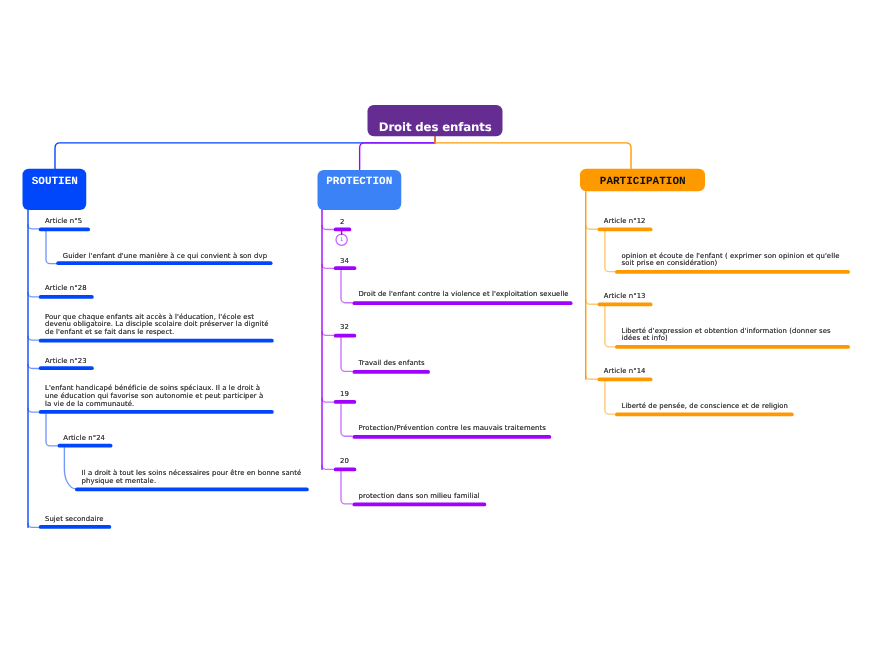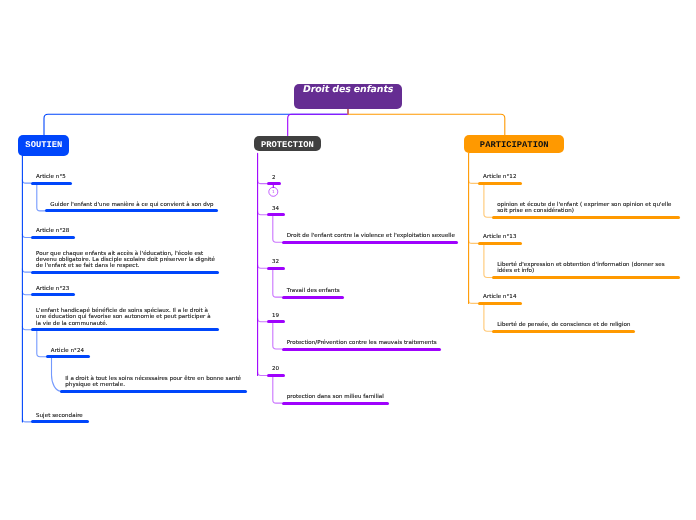--- a/index.html
+++ b/index.html
@@ -54,44 +54,44 @@
       <path d="M348 109.2V114.3H500.8Q504.8 114.3 504.8 118.3V135.4" fill="none" stroke="#ff9900" stroke-width="1.1" stroke-linecap="round"></path>
       <path d="M468.6 153.3V303.4" fill="none" stroke="#ff9900" stroke-width="1.1" stroke-linecap="round"></path>
       <path d="M468.6 180.20000000000002C468.6 181.96 470.04 183.4 471.8 183.4H478.1" fill="none" stroke="#ff9900" stroke-width="1.1" stroke-opacity="0.55" stroke-linecap="round"></path>
       <path d="M483.90000000000003 184.9V214.10000000000002C483.90000000000003 215.86 485.34000000000003 217.3 487.1 217.3H492.2" fill="none" stroke="#ff9900" stroke-width="1.1" stroke-opacity="0.55" stroke-linecap="round"></path>
       <path d="M468.6 240.20000000000002C468.6 241.96 470.04 243.4 471.8 243.4H478.1" fill="none" stroke="#ff9900" stroke-width="1.1" stroke-opacity="0.55" stroke-linecap="round"></path>
       <path d="M483.90000000000003 244.9V274.3C483.90000000000003 276.06 485.34000000000003 277.5 487.1 277.5H492.2" fill="none" stroke="#ff9900" stroke-width="1.1" stroke-opacity="0.55" stroke-linecap="round"></path>
       <path d="M468.6 300.2C468.6 301.96 470.04 303.4 471.8 303.4H478.1" fill="none" stroke="#ff9900" stroke-width="1.1" stroke-opacity="0.55" stroke-linecap="round"></path>
       <path d="M483.90000000000003 304.9V328.1C483.90000000000003 329.86 485.34000000000003 331.3 487.1 331.3H492.2" fill="none" stroke="#ff9900" stroke-width="1.1" stroke-opacity="0.55" stroke-linecap="round"></path>
     </svg>
 <div class="rootbox" style="left: 294.2px; top: 84.2px; width: 108px; height: 25px; background: rgb(101, 45, 146);">
-      <div class="lbl" style="top: 0; line-height: 11px; font-style: italic;">Droit des enfants</div>
+      <div class="lbl" style="top: 13px; line-height: 11px;">Droit des enfants</div>
     </div>
-    <div class="branchbox" style="left: 18.2px; top: 135.4px; width: 51.3px; height: 21px; background: rgb(0, 70, 251);">
+    <div class="branchbox" style="left: 18.2px; top: 135.4px; width: 51.3px; height: 33px; background: rgb(0, 70, 251);">
       <div class="lbl" style="top: 4.75px; line-height: 10px; color: rgb(255, 255, 255);">SOUTIEN</div>
     </div>
     <div class="bar" style="left: 31px; top: 181.6px; width: 40.5px; height: 3px; background: rgb(0, 70, 251);"></div>
     <div class="ntext" style="left: 36px; top: 174.05px;"><span>Article n°5</span></div>
     <div class="bar" style="left: 45.2px; top: 209.4px; width: 173.2px; height: 3px; background: rgb(0, 70, 251);"></div>
     <div class="ntext" style="left: 50.2px; top: 201.85px;"><span>Guider l'enfant d'une manière à ce qui convient à son dvp</span></div>
     <div class="bar" style="left: 31px; top: 236px; width: 43.9px; height: 3px; background: rgb(0, 70, 251);"></div>
     <div class="ntext" style="left: 36px; top: 228.45px;"><span>Article n°28</span></div>
     <div class="bar" style="left: 31px; top: 270.6px; width: 187.8px; height: 3px; background: rgb(0, 70, 251);"></div>
     <div class="ntext" style="left: 36px; top: 250.65px;"><span>Pour que chaque enfants ait accès à l'éducation, l'école est</span><br><span>devenu obligatoire. La disciple scolaire doit préserver la dignité</span><br><span>de l'enfant et se fait dans le respect.</span></div>
     <div class="bar" style="left: 31px; top: 293.3px; width: 43.9px; height: 3px; background: rgb(0, 70, 251);"></div>
     <div class="ntext" style="left: 36px; top: 285.75px;"><span>Article n°23</span></div>
     <div class="bar" style="left: 31px; top: 328.2px; width: 187.8px; height: 3px; background: rgb(0, 70, 251);"></div>
     <div class="ntext" style="left: 36px; top: 308.25px;"><span>L'enfant handicapé bénéficie de soins spéciaux. Il a le droit à</span><br><span>une éducation qui favorise son autonomie et peut participer à</span><br><span>la vie de la communauté.</span></div>
     <div class="bar" style="left: 45.7px; top: 355.2px; width: 44.1px; height: 3px; background: rgb(0, 70, 251);"></div>
     <div class="ntext" style="left: 50.7px; top: 347.65px;"><span>Article n°24</span></div>
     <div class="bar" style="left: 60.3px; top: 389.6px; width: 187px; height: 3px; background: rgb(0, 70, 251);"></div>
     <div class="ntext" style="left: 65.3px; top: 375.85px;"><span>Il a droit à tout les soins nécessaires pour être en bonne santé</span><br><span>physique et mentale.</span></div>
     <div class="bar" style="left: 31px; top: 420.4px; width: 58px; height: 3px; background: rgb(0, 70, 251);"></div>
     <div class="ntext" style="left: 36px; top: 412.85px;"><span>Sujet secondaire</span></div>
-    <div class="branchbox" style="left: 253.5px; top: 135.6px; width: 67.8px; height: 15px; background: #404040;">
+    <div class="branchbox" style="left: 253.5px; top: 135.6px; width: 67.8px; height: 32px; background: #3b82f6;">
       <div class="lbl" style="top: 4.7px; line-height: 10px; color: rgb(255, 255, 255);">PROTECTION</div>
     </div>
     <div class="bar" style="left: 267.1px; top: 182.1px; width: 14.1px; height: 3px; background: rgb(159, 2, 253);"></div>
     <div class="ntext" style="left: 272.1px; top: 174.55px;"><span>2</span></div>
     <div class="badgenum" style="left: 268.3px; top: 189.2px; width: 10px;">1</div>
     <div class="bar" style="left: 267px; top: 213.2px; width: 17.7px; height: 3px; background: rgb(159, 2, 253);"></div>
     <div class="ntext" style="left: 272px; top: 205.65px;"><span>34</span></div>
     <div class="bar" style="left: 281.8px; top: 240.7px; width: 176.5px; height: 3px; background: rgb(159, 2, 253);"></div>
     <div class="ntext" style="left: 286.8px; top: 233.15px;"><span>Droit de l'enfant contre la violence et l'exploitation sexuelle</span></div>
     <div class="bar" style="left: 267px; top: 266.8px; width: 17.7px; height: 3px; background: rgb(159, 2, 253);"></div>

